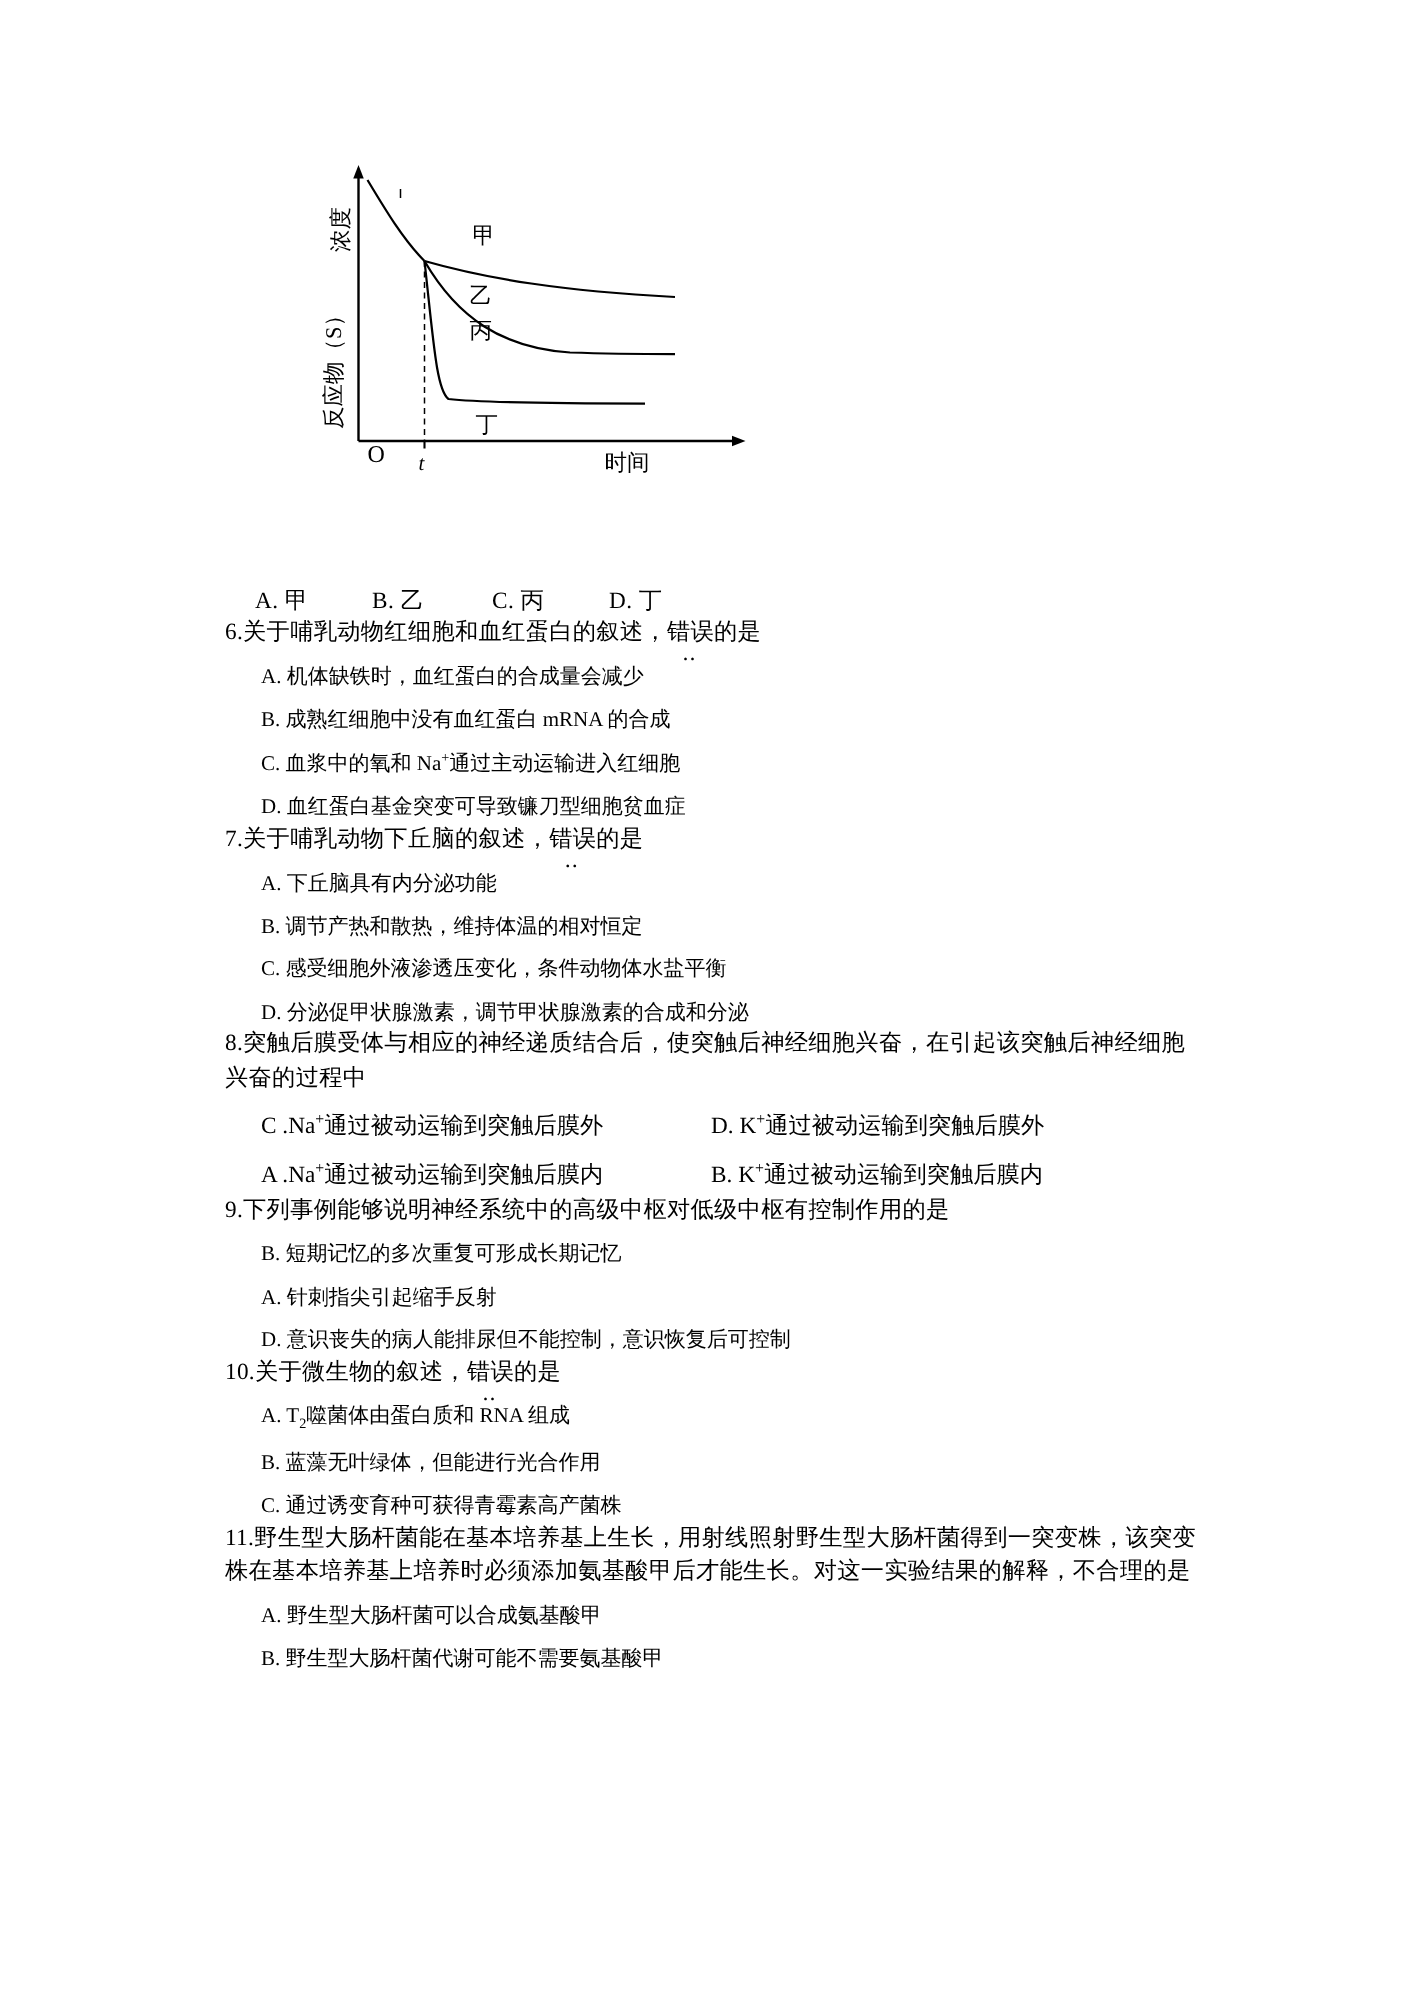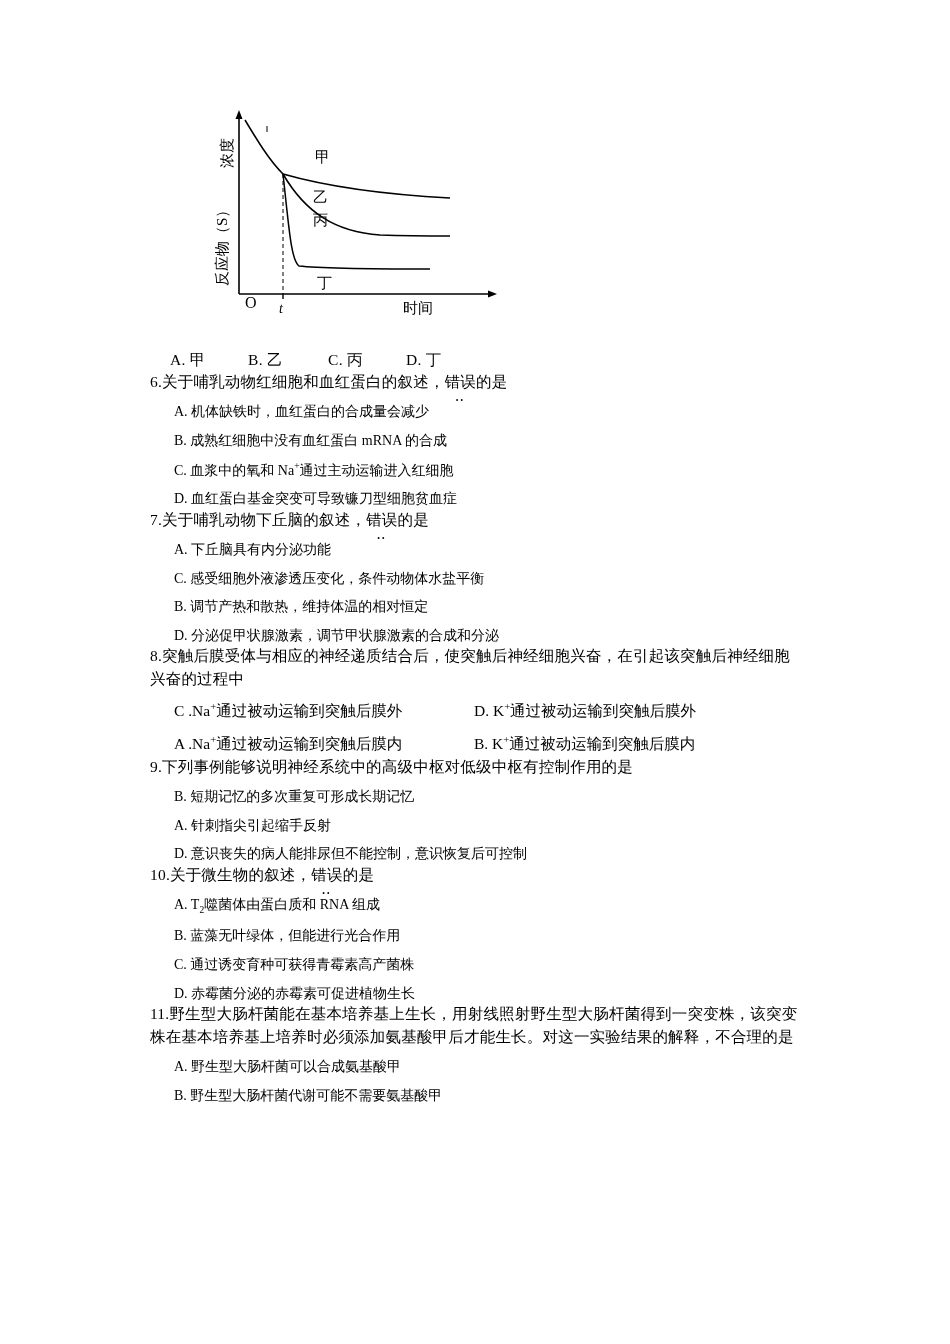--- a/index.html
+++ b/index.html
@@ -37,21 +37,21 @@
     height: 215px;
   }
   .fig-svg { display: block; }
 
   
   .opts-inline {
     font-size: 15.5px;
     margin: 12px 0 0 20px;
     letter-spacing: 0.3px;
   }
-  .opts-inline span { display: inline-block; }
+  .opts-inline span { display: inline-block; margin-top: 40px; }
   .opt-a { width: 78px; }
   .opt-b { width: 80px; }
   .opt-c { width: 78px; }
 
   .q {
     font-size: 15.5px;
     line-height: 1.45;
   }
   .q-stem {
     text-indent: 0;
@@ -151,22 +151,22 @@
     <div class="opt">B. 成熟红细胞中没有血红蛋白 mRNA 的合成</div>
     <div class="opt">C. 血浆中的氧和 Na<sup>+</sup>通过主动运输进入红细胞</div>
     <div class="opt">D. 血红蛋白基金突变可导致镰刀型细胞贫血症</div>
   </div>
 
   <div class="q">
     <div class="q-stem">
       <span>7.关于哺乳动物下丘脑的叙述，</span><span class="dotted">错误</span><span>的是</span>
     </div>
     <div class="opt">A. 下丘脑具有内分泌功能</div>
+    <div class="opt">B. 调节产热和散热，维持体温的相对恒定</div>
     <div class="opt">C. 感受细胞外液渗透压变化，条件动物体水盐平衡</div>
-    <div class="opt">B. 调节产热和散热，维持体温的相对恒定</div>
     <div class="opt">D. 分泌促甲状腺激素，调节甲状腺激素的合成和分泌</div>
   </div>
 
   <div class="q">
     <div class="q-stem">8.突触后膜受体与相应的神经递质结合后，使突触后神经细胞兴奋，在引起该突触后神经细胞兴奋的过程中</div>
     <div class="opt-row">
       <span class="cell1">C .Na<sup>+</sup>通过被动运输到突触后膜外</span>
       <span class="cell2">D. K<sup>+</sup>通过被动运输到突触后膜外</span>
     </div>
     <div class="opt-row">
@@ -182,21 +182,20 @@
     <div class="opt">D. 意识丧失的病人能排尿但不能控制，意识恢复后可控制</div>
   </div>
 
   <div class="q">
     <div class="q-stem">
       <span>10.关于微生物的叙述，</span><span class="dotted">错误</span><span>的是</span>
     </div>
     <div class="opt">A. T<sub>2</sub>噬菌体由蛋白质和 RNA 组成</div>
     <div class="opt">B. 蓝藻无叶绿体，但能进行光合作用</div>
     <div class="opt">C. 通过诱变育种可获得青霉素高产菌株</div>
-    <div class="opt">D. 赤霉菌分泌的赤霉素可促进植物生长</div>
   </div>
 
   <div class="q">
     <div class="q-stem">11.野生型大肠杆菌能在基本培养基上生长，用射线照射野生型大肠杆菌得到一突变株，该突变株在基本培养基上培养时必须添加氨基酸甲后才能生长。对这一实验结果的解释，不合理的是</div>
     <div class="opt">A. 野生型大肠杆菌可以合成氨基酸甲</div>
     <div class="opt">B. 野生型大肠杆菌代谢可能不需要氨基酸甲</div>
   </div>
 
 </div>
 

